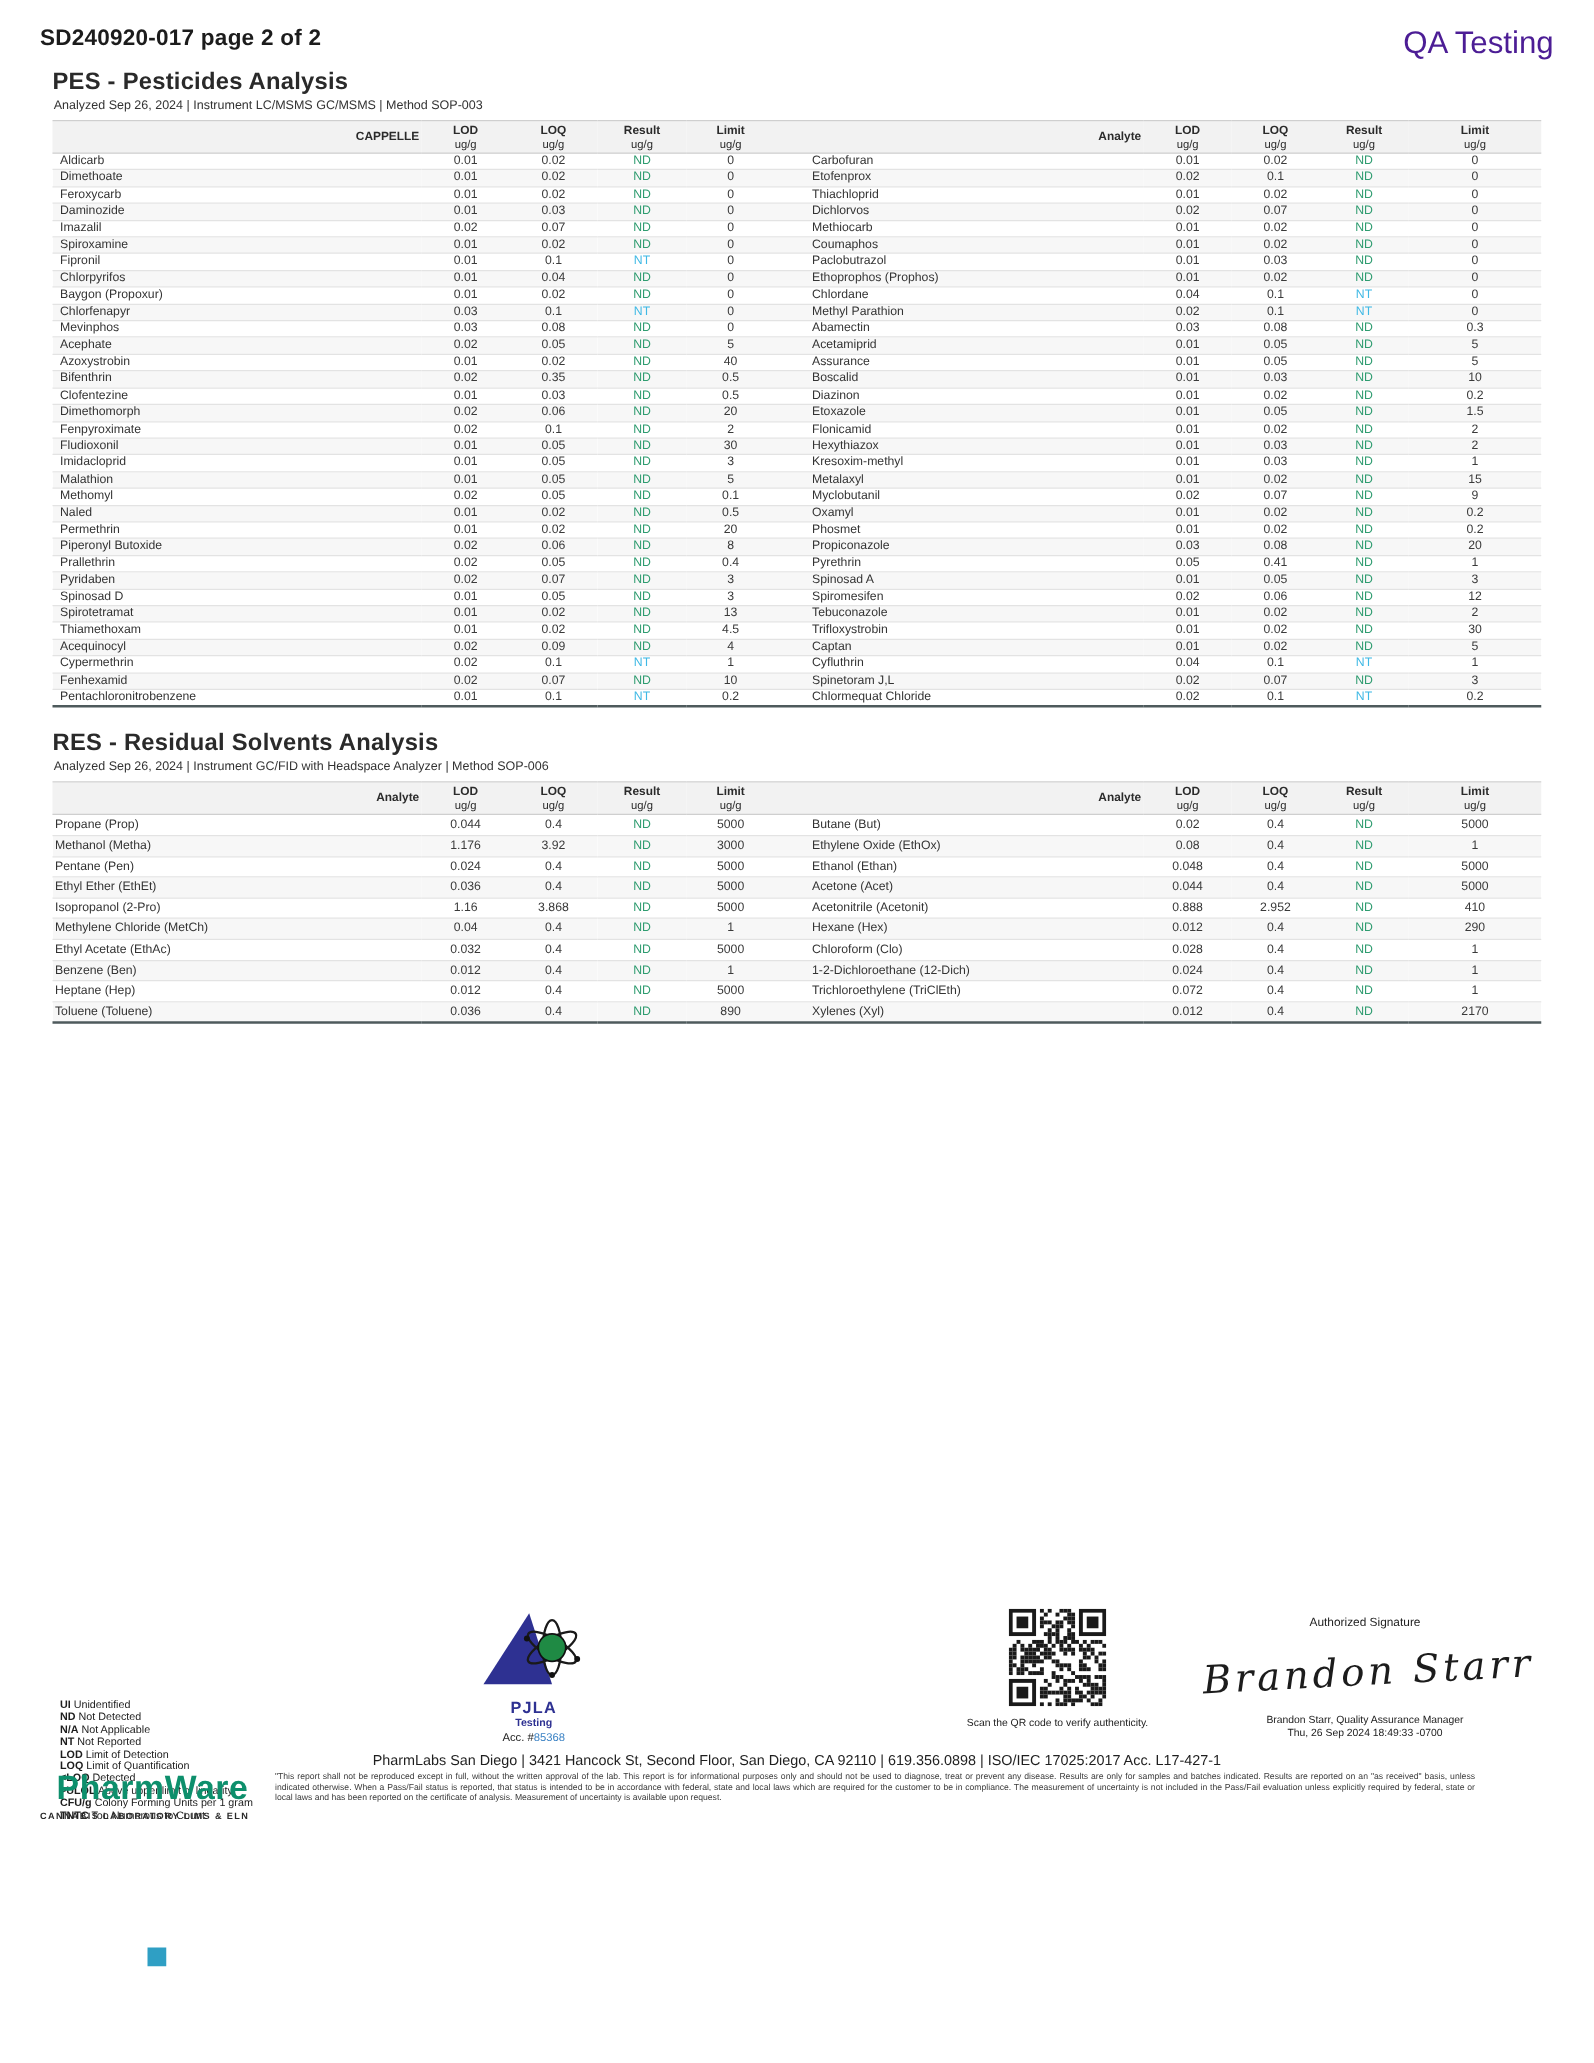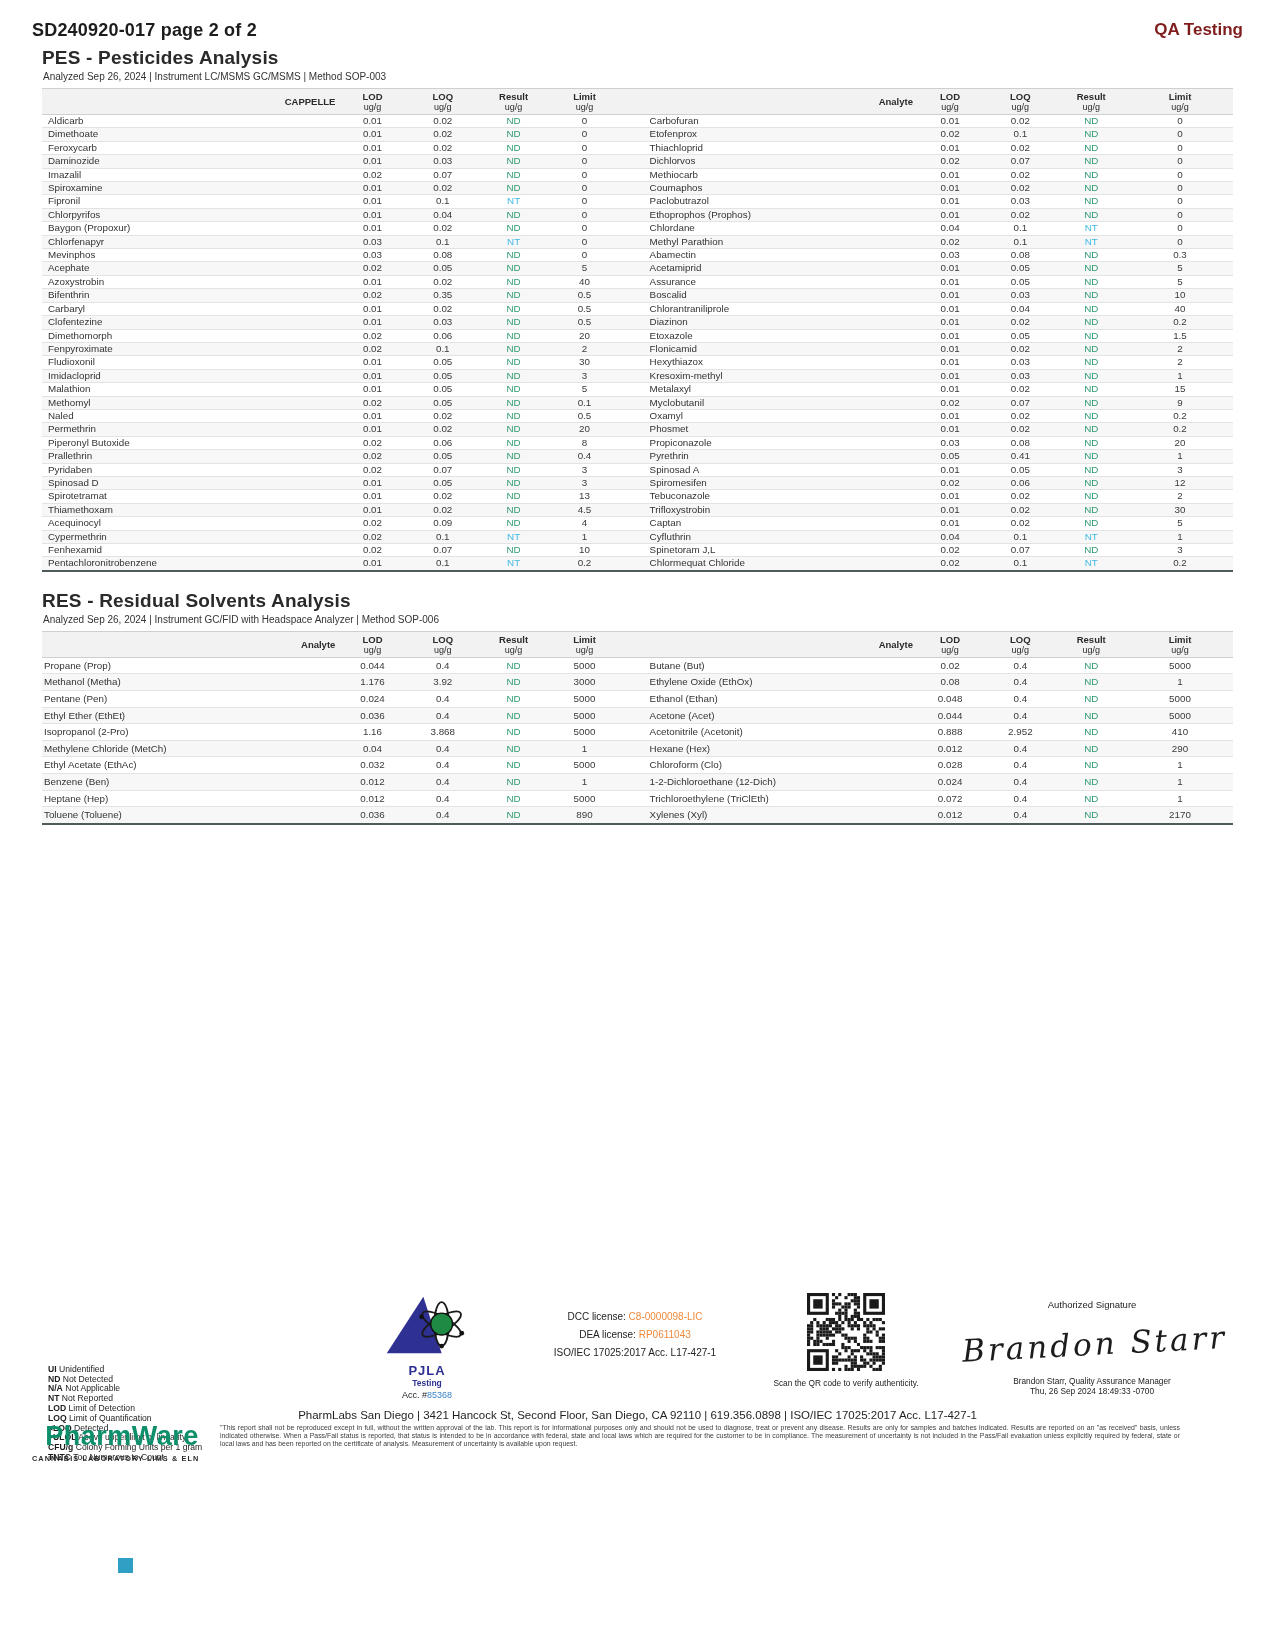--- a/index.html
+++ b/index.html
@@ -3,21 +3,21 @@
 <meta charset="utf-8">
 <style>
   * { box-sizing: border-box; }
   html,body { margin:0; padding:0; background:#fff; }
   body { font-family:"Liberation Sans", sans-serif; color:#222; width:1275px; }
   .page { position:relative; width:1275px; height:1650px; overflow:hidden; padding:20px 30px 0 30px; background:#fff; }
 
   
   .hdr { display:flex; justify-content:space-between; align-items:flex-start; padding:0 2px; }
   .hdr .title { font-size:18px; font-weight:700; color:#1c1c1c; letter-spacing:.2px; }
-  .hdr .qa { font-size:17px; font-weight:700; color:#7f1d1d; }
+  .hdr .qa { font-size:25px; font-weight:400; color:#4c1d95; }
 
   section { margin:0 12px; }
   h2.sec { font-size:19px; font-weight:600; color:#2a2a2a; margin:6px 0 2px 0; letter-spacing:.2px; }
   h2.res-sec { margin-top:18px; }
   .meta { font-size:10px; color:#333; margin:0 0 6px 1px; }
 
   
   table { width:100%; border-collapse:collapse; table-layout:fixed; border-bottom:2px solid #4e5a5c; }
   thead th { background:#f2f2f2; border-top:1px solid #cfcfcf; border-bottom:1px solid #cfcfcf;
              font-size:9.5px; font-weight:700; color:#2b2b2b; padding:2px 2px; vertical-align:middle; }
@@ -296,32 +296,20 @@
             <td class="num">0.35</td>
             <td class="num r-ND">ND</td>
             <td class="num">0.5</td>
             <td class="a right">Boscalid</td>
             <td class="num">0.01</td>
             <td class="num">0.03</td>
             <td class="num r-ND">ND</td>
             <td class="num">10</td>
           </tr>
           <tr>
-            <td class="a left">Carbaryl</td>
-            <td class="num">0.01</td>
-            <td class="num">0.02</td>
-            <td class="num r-ND">ND</td>
-            <td class="num">0.5</td>
-            <td class="a right">Chlorantraniliprole</td>
-            <td class="num">0.01</td>
-            <td class="num">0.04</td>
-            <td class="num r-ND">ND</td>
-            <td class="num">40</td>
-          </tr>
-          <tr>
             <td class="a left">Clofentezine</td>
             <td class="num">0.01</td>
             <td class="num">0.03</td>
             <td class="num r-ND">ND</td>
             <td class="num">0.5</td>
             <td class="a right">Diazinon</td>
             <td class="num">0.01</td>
             <td class="num">0.02</td>
             <td class="num r-ND">ND</td>
             <td class="num">0.2</td>
@@ -751,25 +739,20 @@
         <circle cx="66" cy="34" r="12" fill="#1f8a44" stroke="#111" stroke-width="1.5"></circle>
         <circle cx="44" cy="26" r="2.6" fill="#111"></circle>
         <circle cx="88" cy="44" r="2.6" fill="#111"></circle>
         <circle cx="66" cy="58" r="2.6" fill="#111"></circle>
       </svg>
       <div class="nm">PJLA</div>
       <div class="sub">Testing</div>
       <div class="acc"><span>Acc. #</span><span class="num">85368</span></div>
     </div>
 
-    <div class="lic">
-      <div><span>DCC license:</span> <span class="val">C8-0000098-LIC</span></div>
-      <div><span>DEA license:</span> <span class="val">RP0611043</span></div>
-      <div>ISO/IEC 17025:2017  Acc. L17-427-1</div>
-    </div>
 
     <div class="qrbox">
       <svg id="qr" viewBox="0 0 75 75">
           <rect x="0" y="0" width="75" height="75" fill="#fff"></rect>
           <rect x="24" y="0" width="3" height="3" fill="#1a1a1a"></rect>
           <rect x="30" y="0" width="3" height="3" fill="#1a1a1a"></rect>
           <rect x="39" y="0" width="3" height="3" fill="#1a1a1a"></rect>
           <rect x="42" y="0" width="3" height="3" fill="#1a1a1a"></rect>
           <rect x="45" y="0" width="3" height="3" fill="#1a1a1a"></rect>
           <rect x="27" y="3" width="3" height="3" fill="#1a1a1a"></rect>

